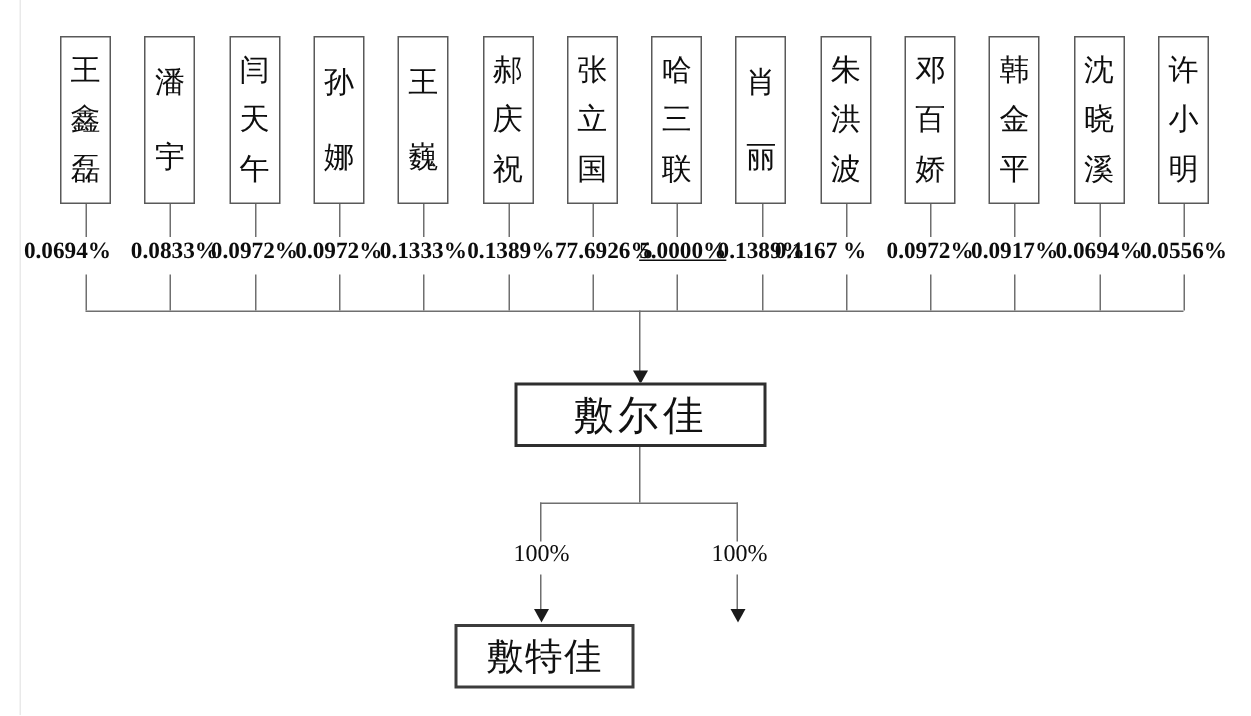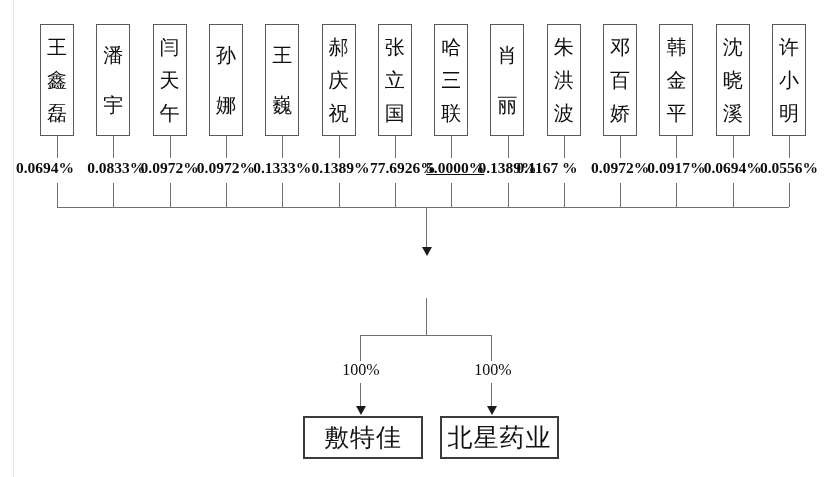--- a/index.html
+++ b/index.html
@@ -215,34 +215,34 @@
       <div class="vline" style="left: 789px; top: 136px; height: 22px;"></div>
       <div class="pct" style="left: 734.03px;">0.0556%</div>
       <div class="vline" style="left: 789px; top: 183px; height: 24px;"></div>
     </div>
 
   <div class="hline" style="left:57px; top:207px; width:732px;"></div>
 
   <div class="vline" style="left:426px; top:207px; height:41px;"></div>
   <div class="arrowhead" style="left:422px; top:247px;"></div>
 
+  <div class="company-box parent-box">
+    <span>敷尔佳</span>
+  </div>
 
   <div class="vline" style="left:426px; top:298px; height:37px;"></div>
   <div class="hline" style="left:360px; top:335px; width:132px;"></div>
 
   <div class="vline" style="left:360px; top:335px; height:26px;"></div>
   <div class="branch-label" style="left:326px;">100%</div>
   <div class="vline" style="left:360px; top:383px; height:24px;"></div>
   <div class="arrowhead" style="left:356px; top:406px;"></div>
 
   <div class="vline" style="left:491px; top:335px; height:26px;"></div>
   <div class="branch-label" style="left:458px;">100%</div>
   <div class="vline" style="left:491px; top:383px; height:24px;"></div>
   <div class="arrowhead" style="left:487px; top:406px;"></div>
 
   <div class="company-box sub-box sub-box-1">
     <span>敷特佳</span>
   </div>
-  <div class="company-box sub-box sub-box-2">
-    <span>北星药业</span>
-  </div>
 
 </div>
 
 </body></html>

